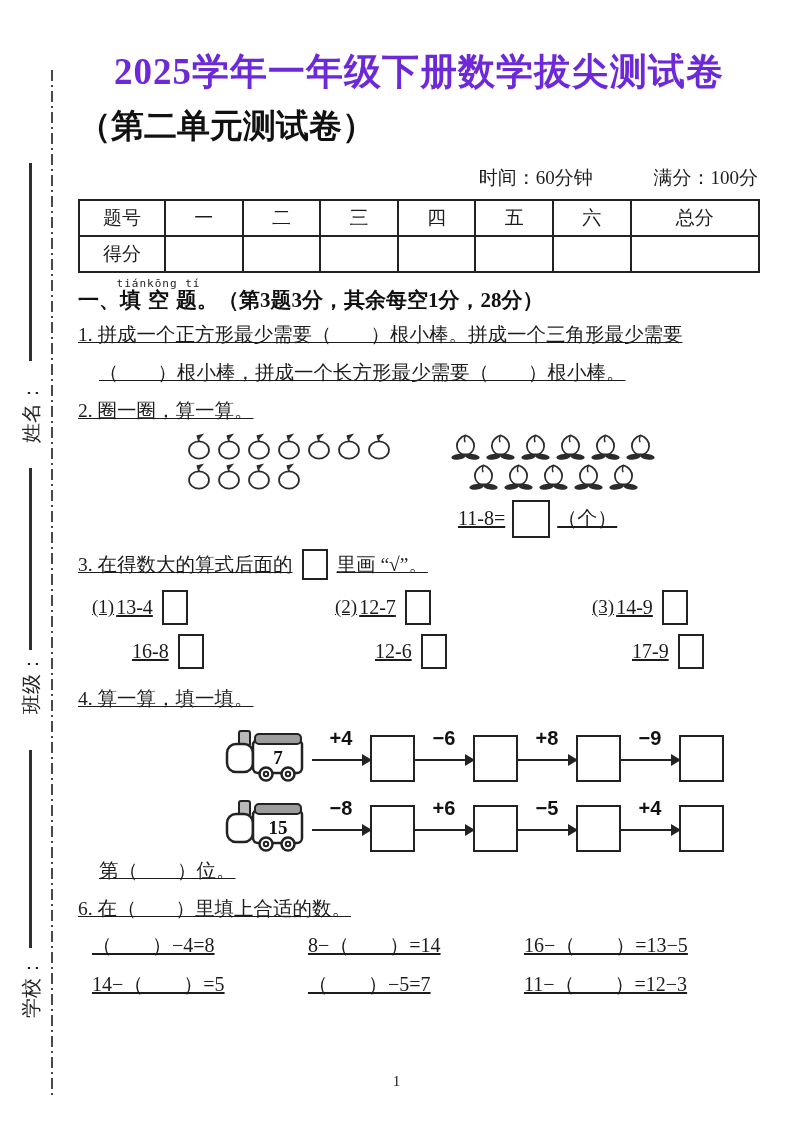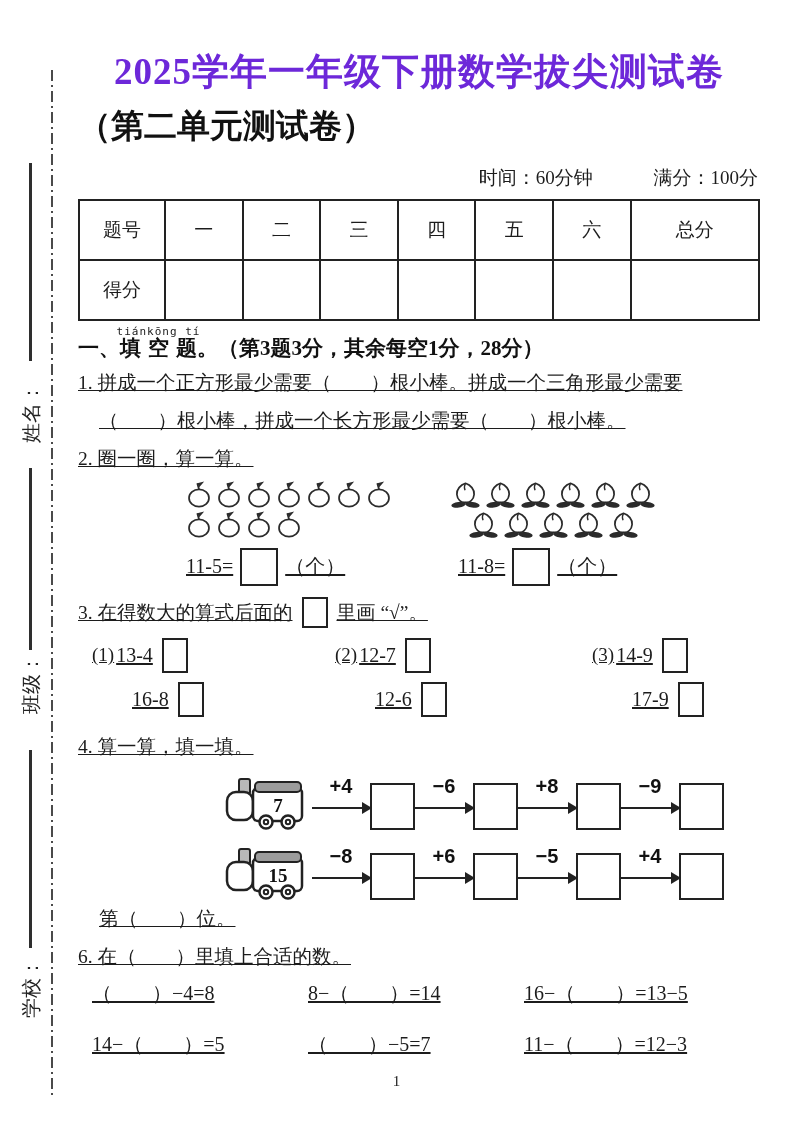--- a/index.html
+++ b/index.html
@@ -35,21 +35,21 @@
     margin-top:50px; text-align:center; font-size:37px; font-weight:bold;
     letter-spacing:1px; line-height:1.2; color:#6d28d9;
   }
   .subtitle { margin-top:10px; text-align:left; font-size:33px; font-weight:bold; color:#111; }
   .info-line { margin-top:16px; text-align:right; font-size:19px; padding-right:2px; }
   .info-line span + span { margin-left:56px; }
 
   table.score-table { width:100%; border-collapse:collapse; margin-top:8px; }
   table.score-table td {
     border:2px solid #222; height:33px; text-align:center;
-    font-size:19px; padding:16px 4px;
+    font-size:19px; padding:4px 4px;
   }
   table.score-table td.first { width:86px; }
 
   .section-heading { margin-top:5px; font-size:21px; font-weight:bold; line-height:1.1; color:#111; }
   .section-heading ruby rt {
     font-family:"DejaVu Sans Mono",monospace; font-size:11px; font-weight:normal;
     letter-spacing:1px; color:#1a1a1a;
   }
 
   .questions { margin-top:4px; font-size:19.5px;text-decoration:underline; }
@@ -91,21 +91,21 @@
   }
   .chain-arrow .shaft { position:absolute; left:0; right:4px; bottom:21px; border-top:2.5px solid #222; }
   .chain-arrow .head {
     position:absolute; right:-2px; bottom:16.5px; width:0; height:0;
     border-left:10px solid #222; border-top:6px solid transparent; border-bottom:6px solid transparent;
   }
   .chain-box { width:45px; height:47px; border:2.5px solid #222; background:#fff; }
 
   
   .q6-grid {
-    display:grid; grid-template-columns:216px 216px auto; row-gap:24px;
+    display:grid; grid-template-columns:216px 216px auto; row-gap:12px;
     padding-left:14px; margin-top:4px; font-size:20px;
   }
 
   .page-number { position:absolute; left:0; right:0; bottom:32px; text-align:center; font-size:15px; color:#222; }
 </style>
 </head>
 <body>
 
 <div class="page">
 
@@ -218,23 +218,20 @@
                   <path d="M15 10 L13 3" stroke="#2b2b2b" stroke-width="2" fill="none"></path>
                   <path d="M13 3 L21 1 L15 8 Z" fill="#2b2b2b"></path>
                 </svg>
                 <svg class="fruit-svg" width="26" height="29" viewBox="0 0 30 32">
                   <ellipse cx="15" cy="20" rx="11.5" ry="10" fill="none" stroke="#2b2b2b" stroke-width="2"></ellipse>
                   <path d="M15 10 L13 3" stroke="#2b2b2b" stroke-width="2" fill="none"></path>
                   <path d="M13 3 L21 1 L15 8 Z" fill="#2b2b2b"></path>
                 </svg>
               </div>
             </div>
-          <div class="q2-eq">
-            <span>11-5=</span><span class="abox box-eq"></span><span>（个）</span>
-          </div>
         </div>
         <div class="fruit-group centered">
           <div class="fruit-rows">
               <div class="fruit-row">
                 <svg class="fruit-svg" width="31" height="29" viewBox="0 0 36 32">
                   <path d="M18 3 C12 5 7.5 10 8 16 C8.5 22 13 26 18 25 C23 26 27.5 22 28 16 C28.5 10 24 5 18 3 Z" fill="none" stroke="#2b2b2b" stroke-width="2"></path>
                   <path d="M18 3 C16.5 6 16.5 9 17.5 11" stroke="#2b2b2b" stroke-width="1.6" fill="none"></path>
                   <ellipse cx="10" cy="28" rx="8.5" ry="3.2" fill="#2b2b2b" transform="rotate(-8 10 28)"></ellipse>
                   <ellipse cx="26" cy="28" rx="8.5" ry="3.2" fill="#2b2b2b" transform="rotate(8 26 28)"></ellipse>
                 </svg>

